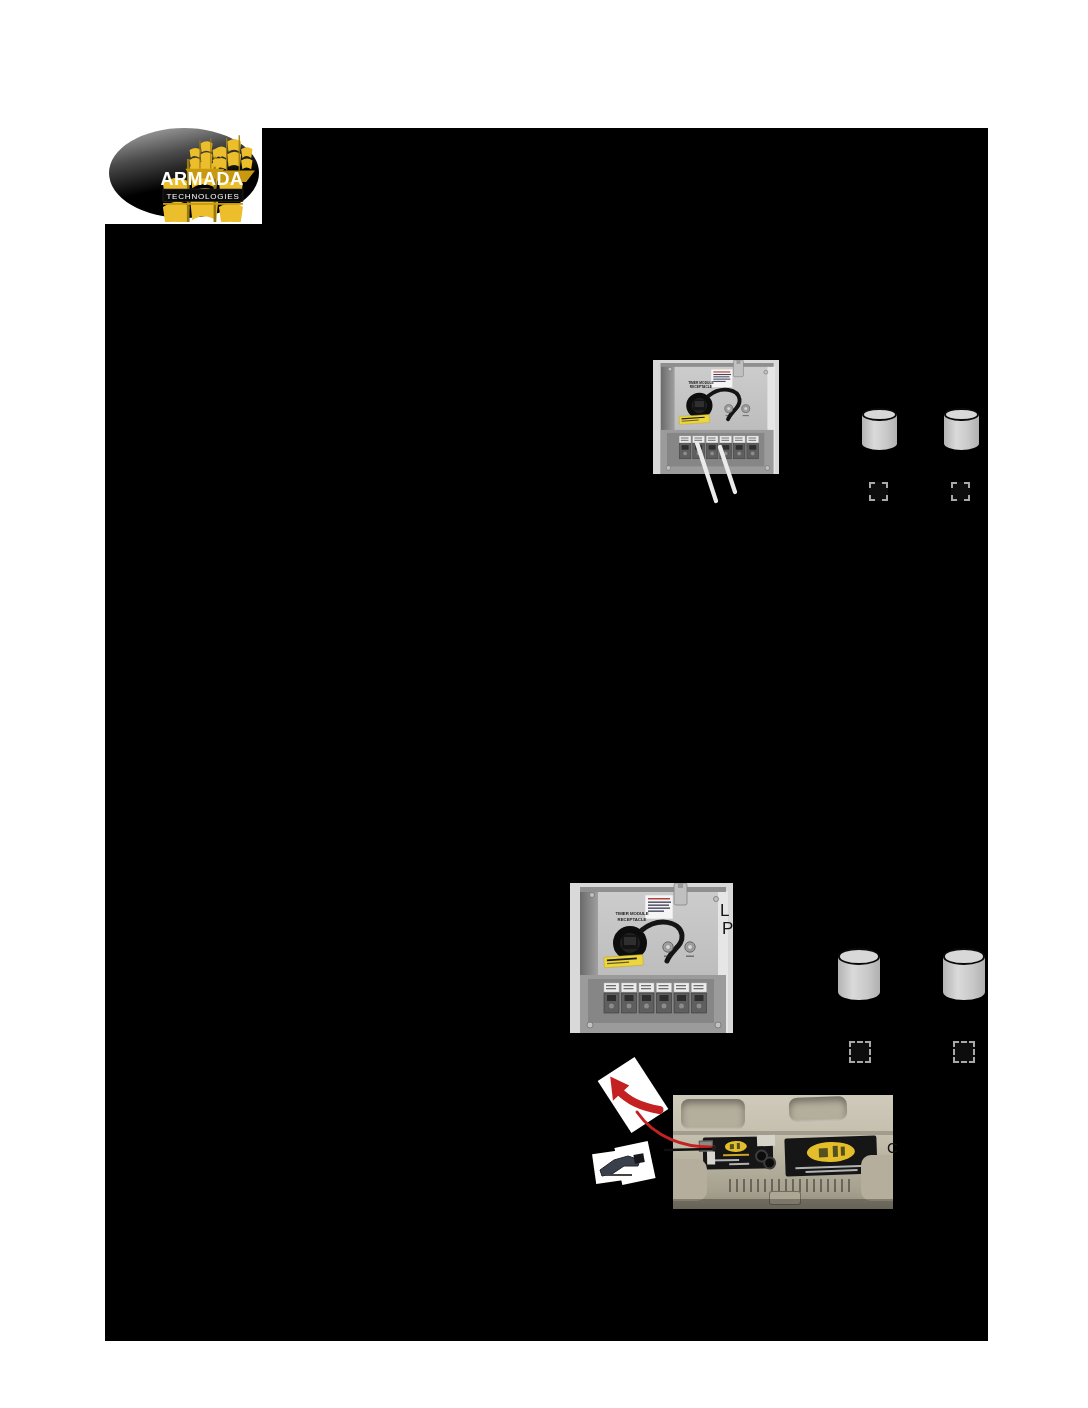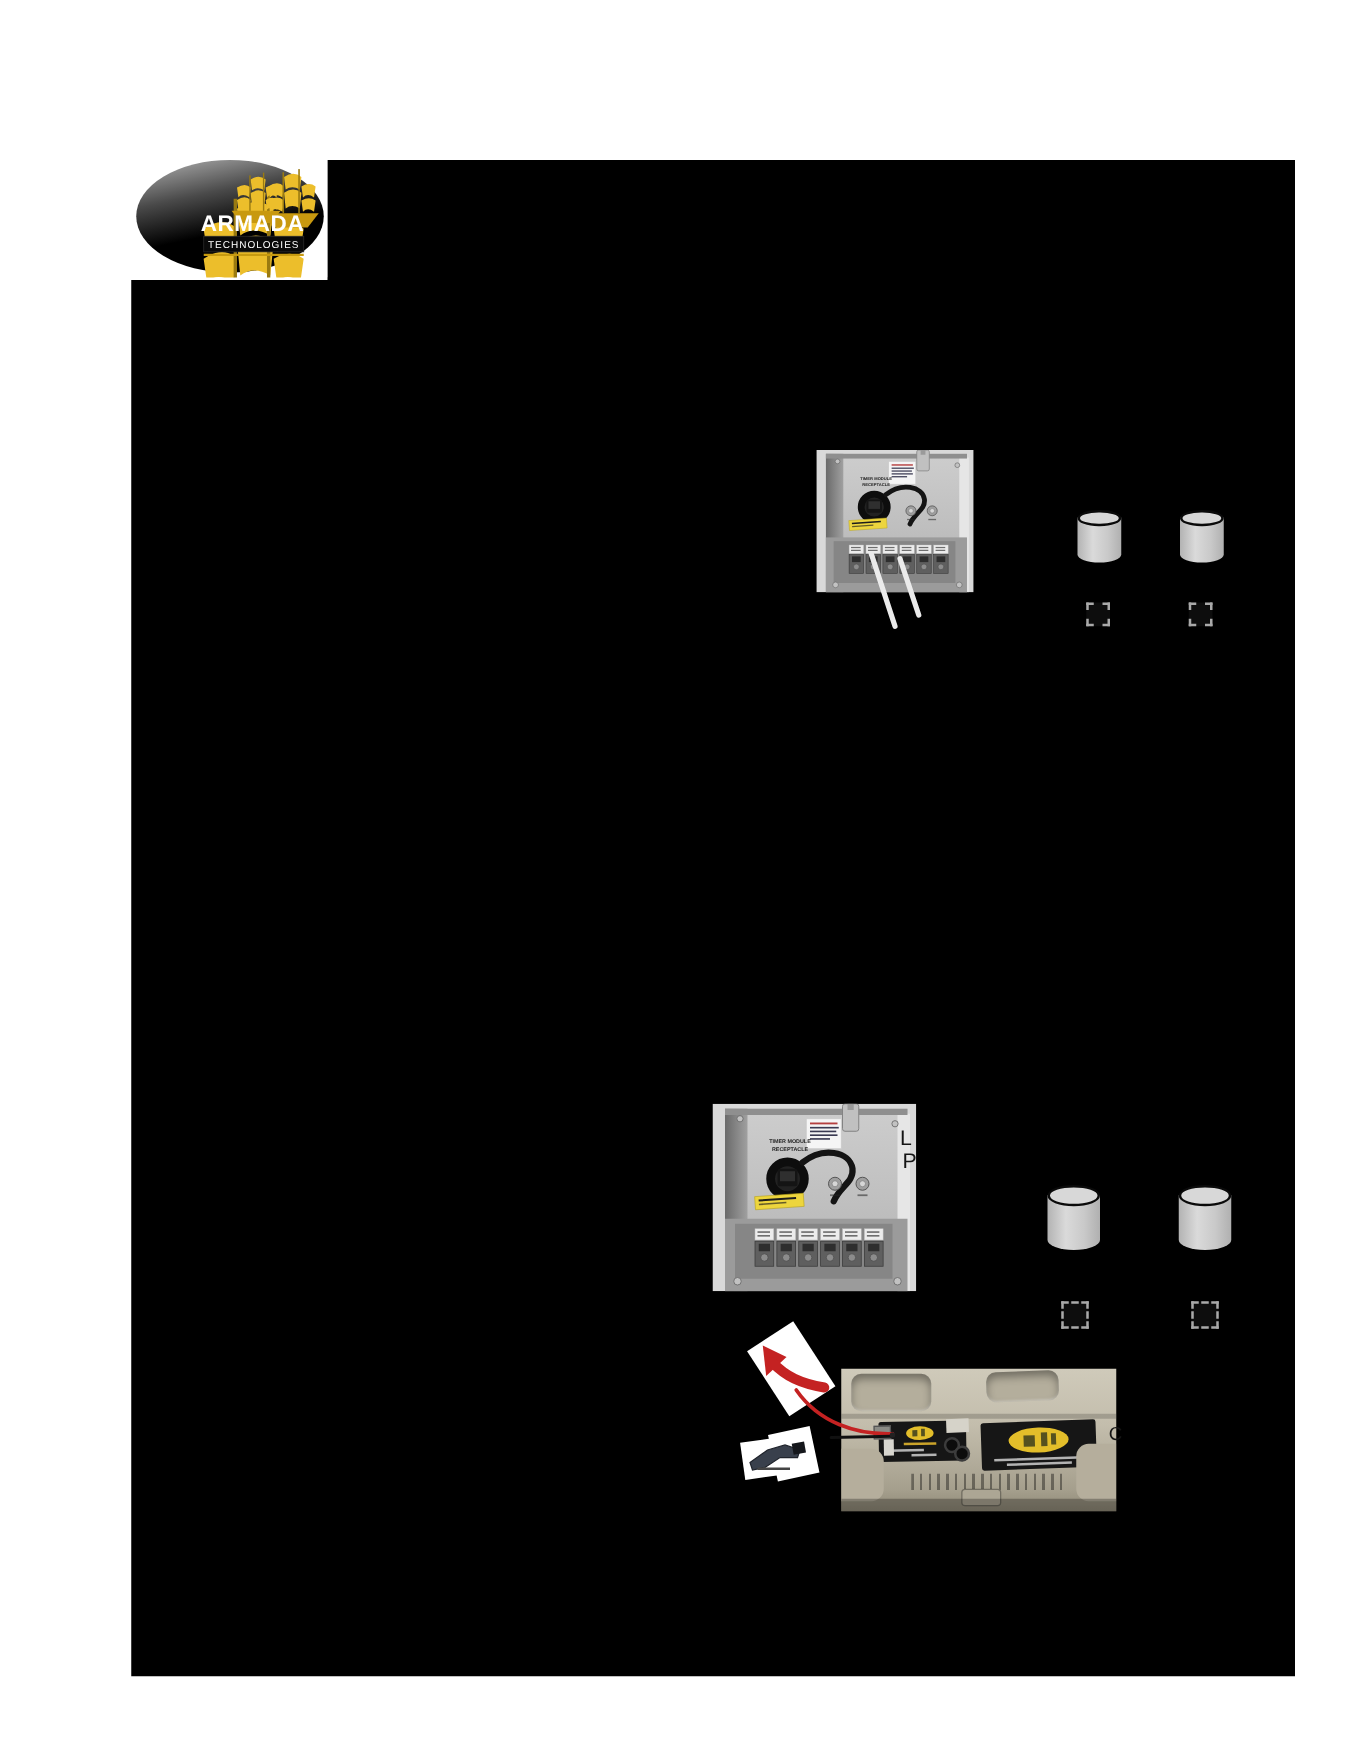--- a/index.html
+++ b/index.html
@@ -1,16 +1,16 @@
 <!DOCTYPE html>
 <html><head>
 <meta charset="utf-8">
 <style>
   html,body{margin:0;padding:0;background:#ffffff;}
-  #page{position:relative;width:1088px;height:1408px;background:#ffffff;overflow:hidden;
+  #page{position:relative;width:988px;height:1408px;background:#ffffff;overflow:hidden;
         font-family:"Liberation Sans",sans-serif;}
   .abs{position:absolute;}
   .black{position:absolute;background:#000000;}
   
   .cylinder{position:absolute;}
   .cyl-body{position:absolute;left:0;right:0;top:15%;bottom:0;
     background:linear-gradient(90deg,#b3b3b3,#dadada 35%,#c9c9c9 70%,#b0b0b0);
     border-radius:0 0 50% 50% / 0 0 18% 18%;}
   .cyl-top{position:absolute;left:0;right:0;top:0;height:32%;border-radius:50%;
     background:#d8d8d8;border:2px solid #0a0a0a;box-sizing:border-box;}

